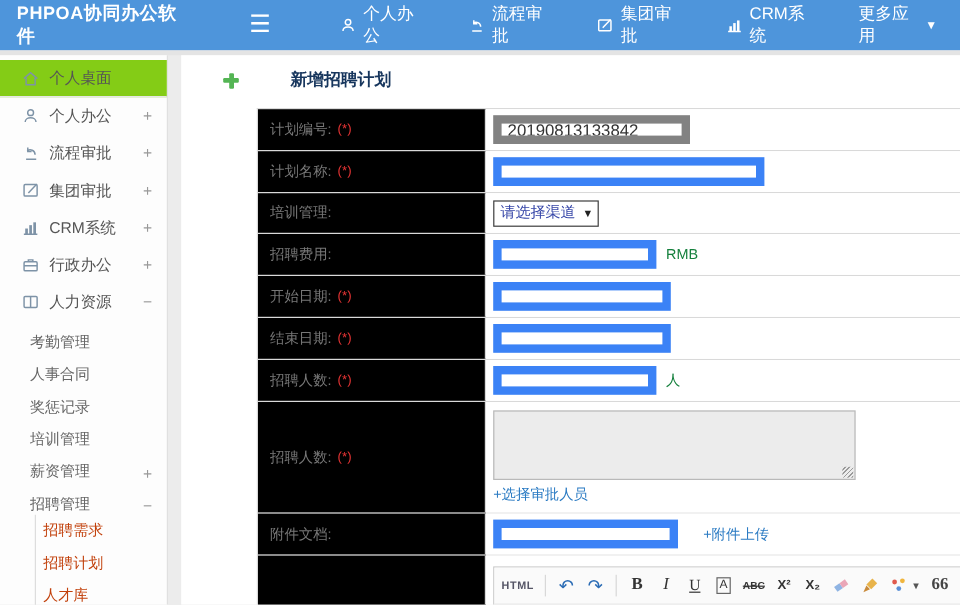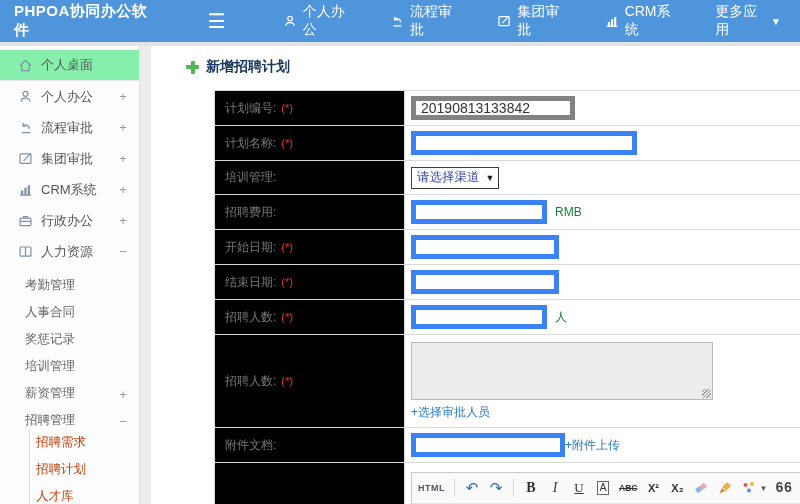--- a/index.html
+++ b/index.html
@@ -14,47 +14,47 @@
   .topmenu-item { display:flex; align-items:center; gap:6px; font-size:14px; padding:0 19px; cursor:pointer; }
   .topmenu-item svg { width:16px; height:16px; stroke:#fff; fill:none; stroke-width:1.4; }
   .caret { font-size:10px; margin-left:2px; }
 
   .layout { display:flex; height:462px; border-top:4px solid #e4e4e4; }
 
   
   .sidebar { width:140px; background:#fdfdfd; border-right:1px solid #e0e0e0; padding-top:4px; flex:none; }
   .side-item { height:31px; display:flex; align-items:center; padding:0 10px 0 18px; color:#555;
     font-size:13px; cursor:pointer; }
-  .side-item.active { background:#86efac; border-bottom:1px solid #e6e6e6; }
+  .side-item.active { background:#84cc16; border-bottom:1px solid #e6e6e6; }
   .side-item svg { width:15px; height:15px; stroke:#7e93a7; fill:none; stroke-width:1.3; margin-right:8px; flex:none; }
   .side-label { flex:1; white-space:nowrap; }
   .expand { color:#999; font-size:13px; width:12px; text-align:center; }
   .sub-item { height:27px; display:flex; align-items:flex-end; padding:0 10px 0 25px; color:#666;
     font-size:12.5px; cursor:pointer; }
   .subsub-wrap { margin-left:29px; border-left:1px solid #ddd; }
   .subsub-item { height:27px; display:flex; align-items:center; padding-left:6px; color:#c2410c;
     font-size:12.5px; cursor:pointer; }
 
   
   .content { flex:1; background:#fff; margin-left:11px; padding:12px 0 0 35px; overflow:hidden; }
   .page-title { display:flex; align-items:center; gap:7px; margin-bottom:14px; }
   .plus-ic { position:relative; width:13px; height:13px; flex:none; }
   .plus-ic::before, .plus-ic::after { content:""; position:absolute; background:#54b554; border-radius:1px; }
   .plus-ic::before { left:4.5px; top:0; width:4px; height:13px; }
   .plus-ic::after  { left:0; top:4.5px; width:13px; height:4px; }
-  .page-title-text { font-size:14px; font-weight:bold; color:#17365d; }
+  .page-title-text { font-size:14px; font-weight:bold; color:#17365d;margin-left:36px; }
 
   
   .ftable { margin-left:28px; width:600px; border:1px solid #d9d9d9; border-bottom:none; font-size:12px; }
   .frow { display:flex; border-bottom:1px solid #d9d9d9; min-height:34px; }
   .fl { width:190px; flex:none; background:#000000; border-right:1px solid #d9d9d9;
     display:flex; align-items:center; padding-left:10px; color:#777; }
   .star { color:#e33333; margin-left:5px; font-size:11px; }
   .fv { flex:1; display:flex; align-items:center; padding:5px 0 5px 6px; background:#fff; }
-  .txt { height:24px; border:5px solid #3b82f6; font-size:13px; color:#333; padding:0 5px;
+  .txt { height:24px; border:7px solid #3b82f6; font-size:13px; color:#333; padding:0 5px;
     font-family:"Liberation Sans","DejaVu Sans",sans-serif; }
   .txt-no { width:164px; border-color:#828282; font-size:14px; }
   .txt-name { width:226px; }
   .txt-fee { width:136px; }
   .txt-date { width:148px; }
   .txt-num { width:136px; }
   .txt-att { width:154px; }
   .suffix { color:#15803d; font-size:12px; margin-left:8px; }
   .sel { display:inline-flex; align-items:center; height:22px; border:1px solid #3c3c3c;
     padding:0 4px 0 5px; cursor:pointer; background:#fff; }
@@ -76,21 +76,21 @@
     cursor:pointer; color:#333; border-radius:2px; padding:0 2px; flex:none; }
   .tsep { width:1px; height:18px; background:#d8d8d8; margin:0 3px; flex:none; }
   .t-html { font-size:9px; font-weight:bold; color:#556; letter-spacing:.5px;text-align:right; }
   .t-undo,.t-redo { color:#2b6cb5; font-size:15px; }
   .t-b { font-family:"Liberation Serif","DejaVu Serif",serif; font-weight:bold; font-size:14px; }
   .t-i { font-family:"Liberation Serif","DejaVu Serif",serif; font-style:italic; font-size:14px; }
   .t-u { font-family:"Liberation Serif","DejaVu Serif",serif; text-decoration:underline; font-size:13px; }
   .t-abox { border:1px solid #666; font-size:10px; padding:0 2px; line-height:12px; height:14px; }
   .t-strike { font-size:8.5px; text-decoration:line-through; font-weight:bold; }
   .t-sup,.t-sub { font-size:11px; font-weight:bold; }
-  .t-quote { font-family:Liberation Mono, monospace; font-weight:bold; font-size:14px; color:#444; }
+  .t-quote { font-family:Liberation Serif, serif; font-weight:bold; font-size:14px; color:#444; }
   .mini-caret { font-size:8px; color:#555; margin-left:2px; }
   .tb svg { flex:none; }
 </style>
 </head>
 <body>
 
 <div class="topbar">
   <div class="brand">PHPOA协同办公软件</div>
   <div class="hamburger">☰</div>
   <div class="topmenu">
@@ -317,21 +317,21 @@
           <a class="blue-link">+选择审批人员</a>
         </div>
       </div>
 
       <div class="frow">
         <div class="fl">
           <span>附件文档:</span>
         </div>
         <div class="fv">
           <input class="txt txt-att" style="">
-          <span style="margin-left:0;">
+          <span style="margin-left:21px;">
             <a class="blue-link">+附件上传</a>
           </span>
         </div>
       </div>
 
       <div class="frow frow-editor">
         <div class="fl"></div>
         <div class="fv" style="align-items:flex-start; padding-top:7px;">
           <div class="ebox">
 

